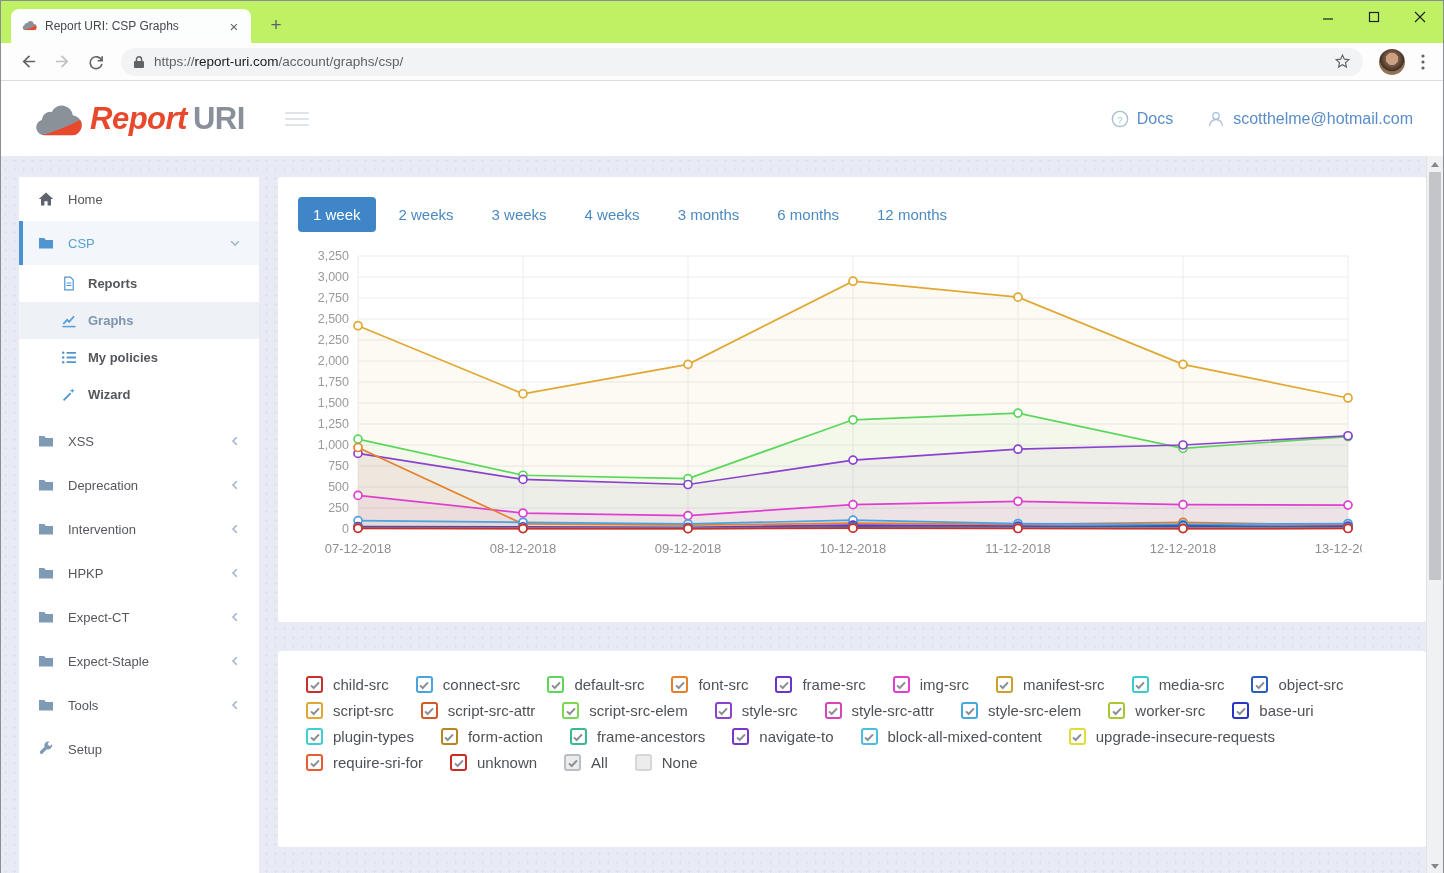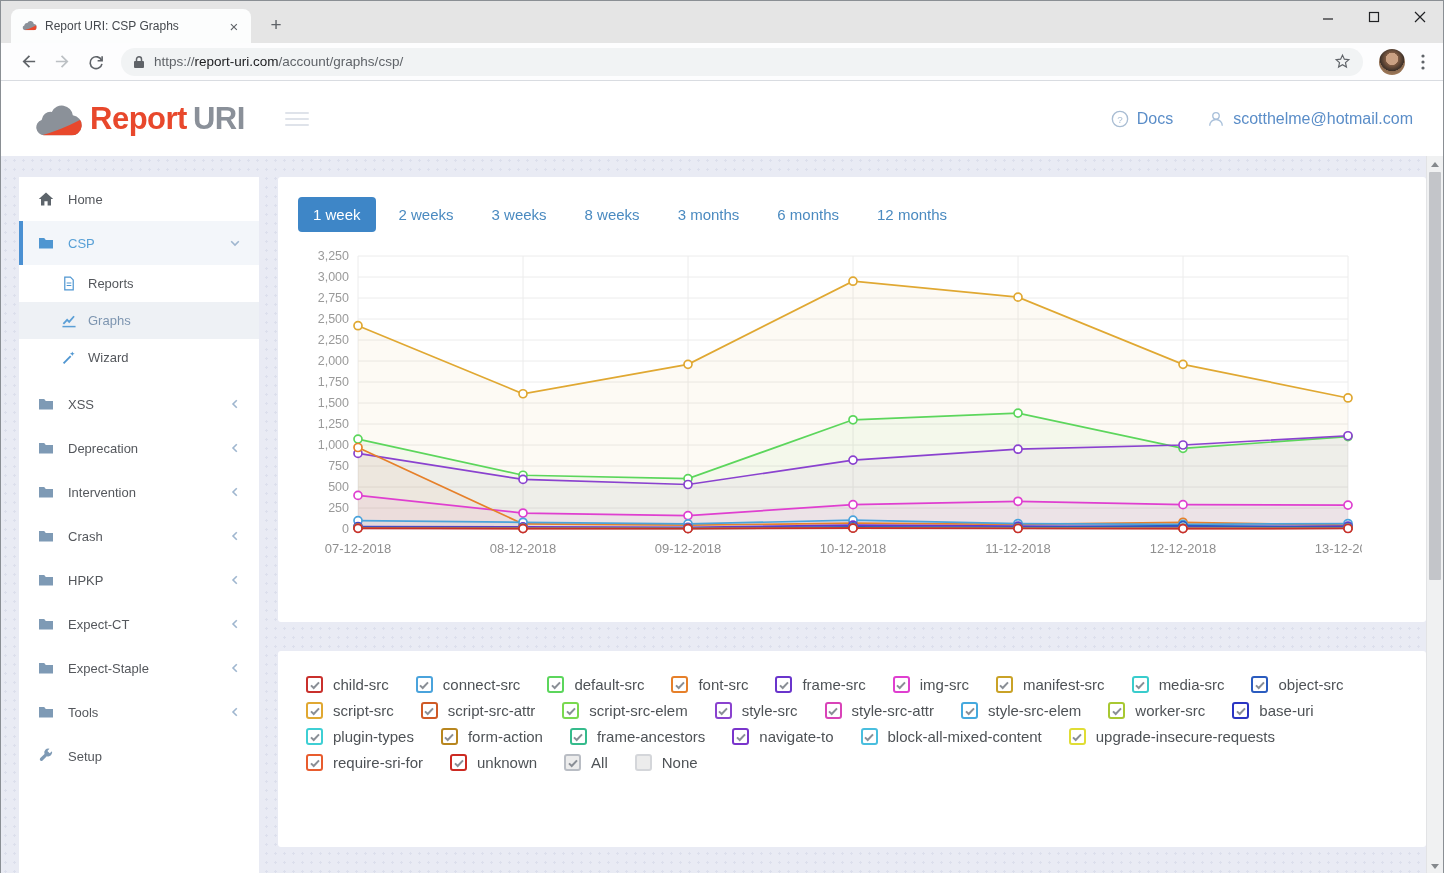--- a/index.html
+++ b/index.html
@@ -1,20 +1,20 @@
 <!DOCTYPE html>
 <html><head>
 <meta charset="utf-8">
 <style>
   * { margin:0; padding:0; box-sizing:border-box; }
   html,body { width:1444px; height:873px; overflow:hidden; font-family:"Liberation Sans",sans-serif; }
   .window { width:1444px; height:873px; position:relative; background:#fff; border:1px solid #8a8f94; }
 
   
-  .titlebar { height:42px; background:#e5e5e5; position:relative; }
+  .titlebar { height:42px; background:#bef264; position:relative; }
   .tab { position:absolute; left:10px; bottom:0; width:240px; height:34px; background:#fcfdfd;
          border-radius:8px 8px 0 0; display:flex; align-items:center; padding:0 8px 0 10px; }
   .tab-title { font-size:12px; color:#45494e; flex:1; white-space:nowrap; overflow:hidden; margin-left:8px; }
   .tab-close { color:#5f6368; font-size:15px; width:18px; text-align:center; cursor:default; }
   .newtab { position:absolute; left:262px; bottom:5px; width:26px; height:26px; color:#5f6368;
             font-size:19px; display:flex; align-items:center; justify-content:center; }
   .win-controls { position:absolute; right:0; top:0; height:32px; display:flex; }
   .win-btn { width:46px; height:32px; display:flex; align-items:center; justify-content:center; color:#202124; font-size:14px; }
   .win-btn svg { display:block; }
 
@@ -27,41 +27,41 @@
   .star { margin-left:auto; display:flex; }
   .avatar { width:26px; height:26px; border-radius:50%; margin:0 8px;
             background: radial-gradient(circle at 50% 38%, #caa183 29%, #7d5a42 31%, #3c3028 58%, #8a6a50 60%, #b98d63 100%); }
   .kebab { width:20px; display:flex; align-items:center; justify-content:center; }
 
   
   .page { height:793px; position:relative; background:#e9ebf4; }
   .site-header { height:75px; background:#fff; display:flex; align-items:center; padding:0 30px; }
   .logo { display:flex; align-items:center; }
   .logo-word { font-size:31px; font-weight:bold; letter-spacing:-0.5px; margin-left:7px; }
-  .logo-report { color:#e8482c; } .logo-uri { color:#8a9099; font-weight:bold; margin-left:6px; }
+  .logo-report { color:#e8482c;font-style:italic; } .logo-uri { color:#8a9099; font-weight:bold; margin-left:6px; }
   .burger { margin-left:40px; width:24px; }
   .burger div { height:2px; background:#dfe3ea; margin:4px 0; border-radius:1px; }
   .header-right { margin-left:auto; display:flex; align-items:center; gap:34px; font-size:16px; color:#5a8dc8; }
   .hr-item { display:flex; align-items:center; gap:8px; }
 
   
   .page-body { position:absolute; top:75px; bottom:0; left:0; right:17px; overflow:hidden;
      background-color:#e9ebf4;
      background-image:radial-gradient(#dcdfec 1px, transparent 1.3px);
      background-size:9px 9px; padding:21px 0 0 18px; display:flex; }
 
   
   .sidebar { width:240px; background:#fff; flex:none; height:100%; font-size:13px; color:#54575c; }
   .side-item { display:flex; align-items:center; padding:14px 18px; position:relative; }
   .side-item .s-ico { width:18px; height:16px; margin-right:13px; color:#7e9ab5; display:flex; }
   .side-item.top-home .s-ico { color:#5d646b; }
   .side-item.active { background:#f3f6fa; color:#58a0d6; box-shadow:inset 4px 0 0 #4a90d2;justify-content:space-between; }
   .side-item.active .s-ico { color:#4f96d1; }
   .chev { margin-left:auto; color:#9fb6cf; width:12px; display:flex; }
-  .side-sub { margin-bottom:6px; }
+  .side-sub { margin-bottom:6px;font-weight:bold; }
   .sub-item { display:flex; align-items:center; padding:11px 18px 11px 42px; }
   .sub-item .s-ico { width:16px; height:15px; margin-right:11px; color:#4f96d1; display:flex; }
   .sub-item.active { background:#eef1f5; color:#7d95b0; }
   .sub-item.active .s-ico { color:#5b9fd6; }
   svg.ic { width:100%; height:100%; }
 
   
   .main-col { flex:1; margin-left:19px; margin-right:0; }
   .card { background:#fff; border-radius:3px; }
   .chart-card { height:445px; padding:20px 20px 0 16px; }
@@ -250,20 +250,31 @@
                 <svg class="ic" viewBox="0 0 16 16">
                   <path d="M1 14.5 h14" stroke="currentColor" stroke-width="1.6"></path>
                   <path d="M2 11.5 l4-4.2 2.2 2.2 5.2-6" fill="none" stroke="currentColor" stroke-width="1.9"></path>
                 </svg>
               </span>
               <span class="s-label">Graphs</span>
             </div>
             <div class="sub-item">
               <span class="s-ico">
                 <svg class="ic" viewBox="0 0 16 16">
+                  <path d="M5.4 3 h10 M5.4 8 h10 M5.4 13 h10" stroke="currentColor" stroke-width="1.9"></path>
+                  <circle cx="1.8" cy="3" r="1.3" fill="currentColor"></circle>
+                  <circle cx="1.8" cy="8" r="1.3" fill="currentColor"></circle>
+                  <circle cx="1.8" cy="13" r="1.3" fill="currentColor"></circle>
+                </svg>
+              </span>
+              <span class="s-label">My policies</span>
+            </div>
+            <div class="sub-item">
+              <span class="s-ico">
+                <svg class="ic" viewBox="0 0 16 16">
                   <path d="M2.2 14.2 L9.8 6.6" stroke="currentColor" stroke-width="2"></path>
                   <path d="M11.5 1.5 l.7 1.8 1.8.7 -1.8.7 -.7 1.8 -.7-1.8 -1.8-.7 1.8-.7z" fill="currentColor"></path>
                 </svg>
               </span>
               <span class="s-label">Wizard</span>
             </div>
           </div>
           <div class="side-item">
             <span class="s-ico">
               <svg class="ic" viewBox="0 0 16 16">
@@ -290,33 +301,20 @@
               </svg>
             </span>
           </div>
           <div class="side-item">
             <span class="s-ico">
               <svg class="ic" viewBox="0 0 16 16">
                 <path d="M1 3 h5.2 L7.8 5 H15 v8.6 H1 Z" fill="currentColor"></path>
               </svg>
             </span>
             <span class="s-label">Intervention</span>
-            <span class="chev">
-              <svg class="ic" viewBox="0 0 12 12">
-                <path d="M7.8 2.2 L4 6 L7.8 9.8" fill="none" stroke="currentColor" stroke-width="1.6"></path>
-              </svg>
-            </span>
-          </div>
-          <div class="side-item">
-            <span class="s-ico">
-              <svg class="ic" viewBox="0 0 16 16">
-                <path d="M1 3 h5.2 L7.8 5 H15 v8.6 H1 Z" fill="currentColor"></path>
-              </svg>
-            </span>
-            <span class="s-label">Crash</span>
             <span class="chev">
               <svg class="ic" viewBox="0 0 12 12">
                 <path d="M7.8 2.2 L4 6 L7.8 9.8" fill="none" stroke="currentColor" stroke-width="1.6"></path>
               </svg>
             </span>
           </div>
           <div class="side-item">
             <span class="s-ico">
               <svg class="ic" viewBox="0 0 16 16">
                 <path d="M1 3 h5.2 L7.8 5 H15 v8.6 H1 Z" fill="currentColor"></path>
@@ -376,21 +374,21 @@
             </span>
             <span class="s-label">Setup</span>
           </div>
         </aside>
       <main class="main-col">
         <section class="card chart-card">
           <nav class="range-tabs" id="range-tabs">
               <div class="rtab active">1 week</div>
               <div class="rtab">2 weeks</div>
               <div class="rtab">3 weeks</div>
-              <div class="rtab">8 weeks</div>
+              <div class="rtab">4 weeks</div>
               <div class="rtab">3 months</div>
               <div class="rtab">6 months</div>
               <div class="rtab">12 months</div>
             </nav>
           <svg id="chart" viewBox="0 0 1068 326" width="1068" height="326">
               <line x1="64" y1="283" x2="1054" y2="283" stroke="#ececec" stroke-width="1"></line>
               <text x="55" y="287" text-anchor="end" fill="#9a9a9a" font-size="12.5">0</text>
               <line x1="64" y1="262" x2="1054" y2="262" stroke="#ececec" stroke-width="1"></line>
               <text x="55" y="266" text-anchor="end" fill="#9a9a9a" font-size="12.5">250</text>
               <line x1="64" y1="241" x2="1054" y2="241" stroke="#ececec" stroke-width="1"></line>

